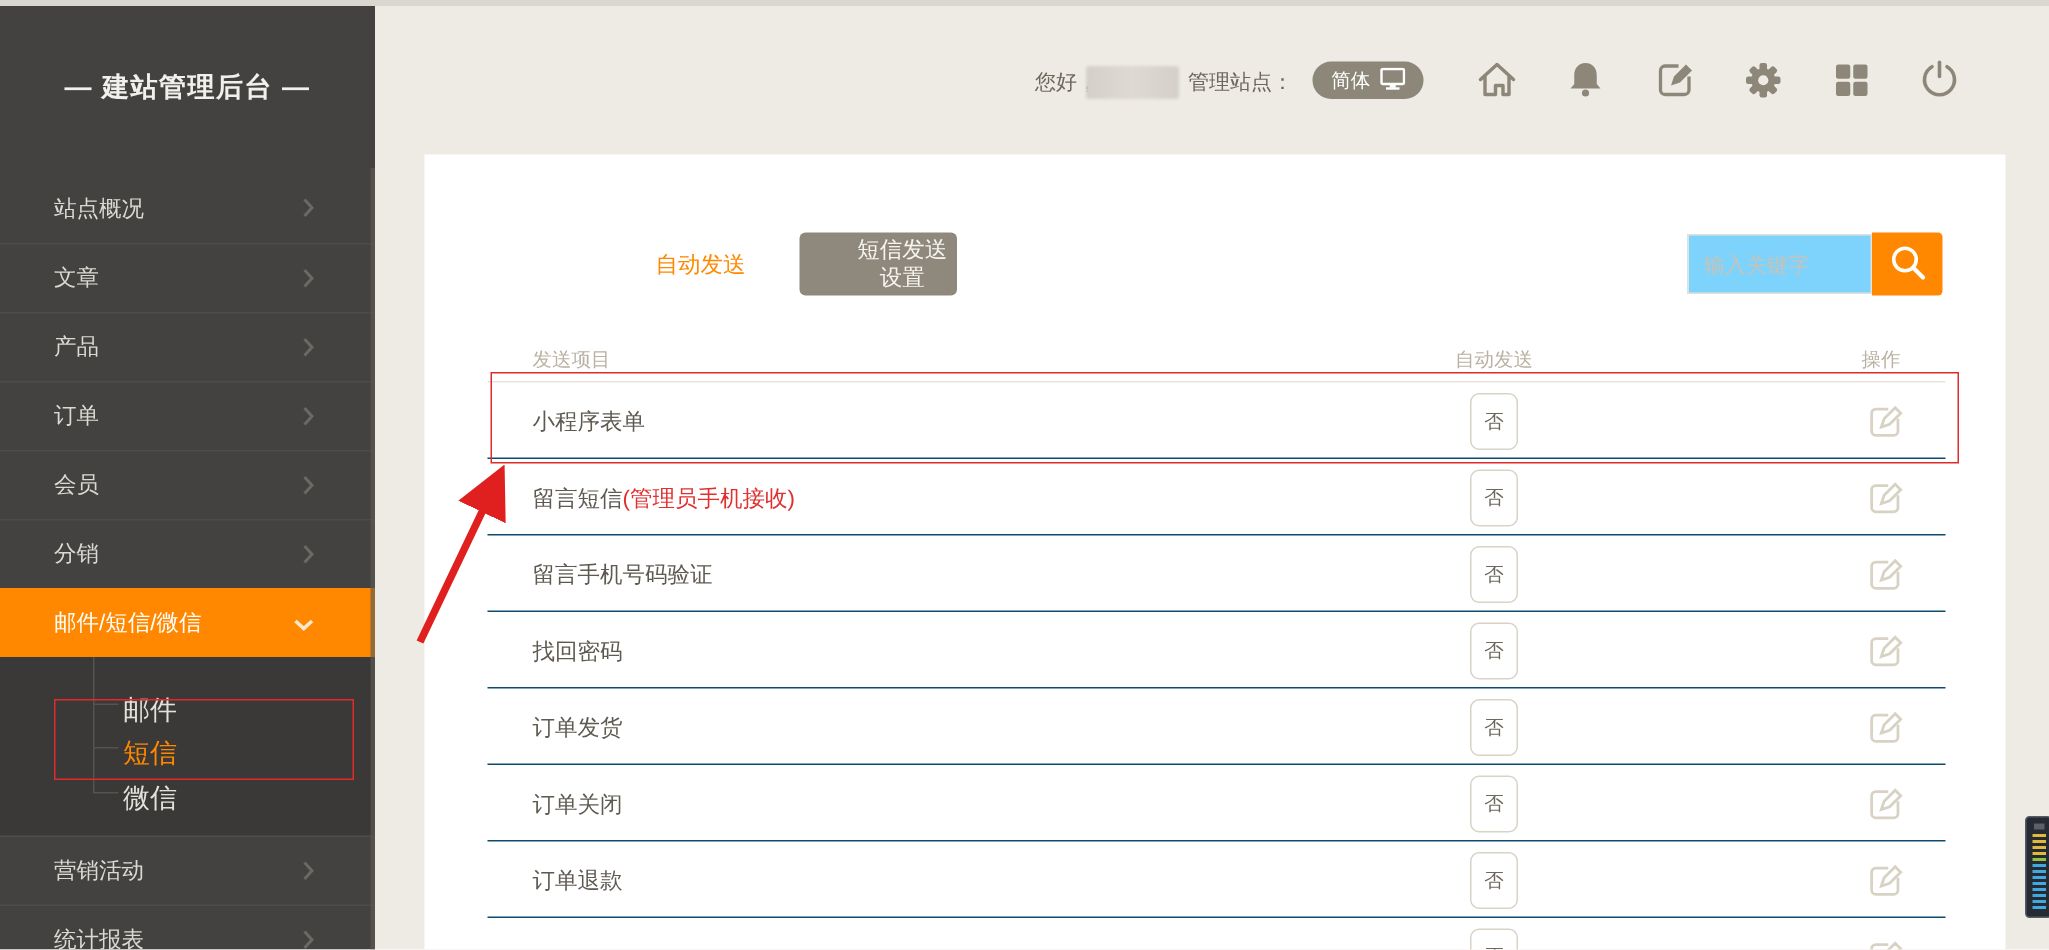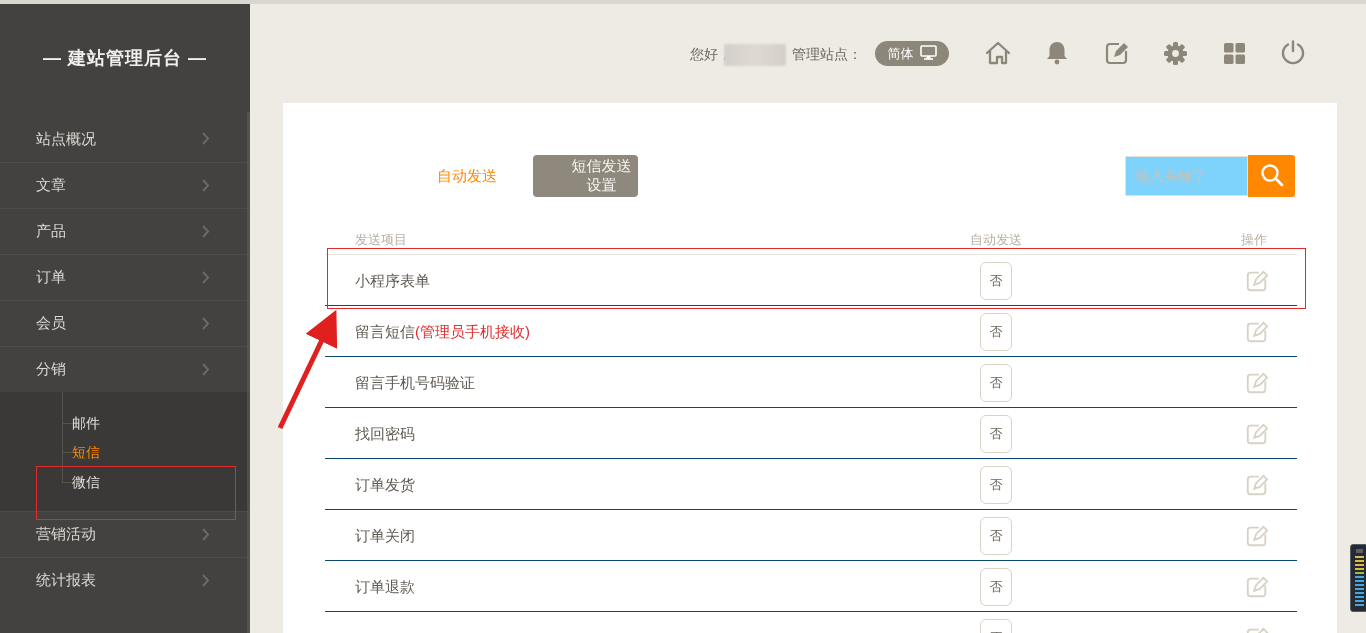--- a/index.html
+++ b/index.html
@@ -20,21 +20,21 @@
   .menu { position:absolute; top:116px; left:0; width:250px; }
   .menu-item {
     height:46px; border-top:1px solid #4d4c49; position:relative;
     display:flex; align-items:center; padding-left:36px;
     color:#dcd9d3; font-size:15px; cursor:pointer;
   }
   .menu-item:first-child { border-top:none; }
   .menu-item .chev { position:absolute; right:40px; top:15px; }
   .menu-item.active { background:#ff8800; color:#ffffff; border-top-color:#ff8800; }
   .submenu { height:119px; background:#3a3937; position:relative; }
-  .sub-item { position:absolute; left:72px; font-size:14px; color:#e4e1db; cursor:pointer; }
+  .sub-item { position:absolute; left:82px; font-size:18px; color:#e4e1db; cursor:pointer; }
   .sub-item.active { color:#ff8800; }
   .tree-v { position:absolute; left:62px; top:0; width:1px; height:90px; background:#55534c; }
   .tree-h { position:absolute; left:62px; width:17px; height:1px; background:#55534c; }
   .side-scroll { position:absolute; right:0; top:112px; width:3px; height:521px; background:#5c5b55; opacity:.65; }
 
   
   .hdr-text { position:absolute; top:46px; font-size:14px; color:#6d675c; z-index:6; }
   .blur-name { position:absolute; left:724px; top:44px; width:62px; height:22px; border-radius:2px;
     background:linear-gradient(90deg,#d4d0c9,#dedad3,#d4d0c9); filter:blur(1px); z-index:6; }
   .lang-pill { position:absolute; left:875px; top:41px; width:74px; height:25px; border-radius:13px;
@@ -122,20 +122,26 @@
       <span class="chev"><svg width="9" height="15">
             <polyline points="2,2 7,7.5 2,13" fill="none" stroke="#6a6963" stroke-width="2"></polyline>
           </svg></span>
     </div>
     <div class="menu-item">
       <span>分销</span>
       <span class="chev"><svg width="9" height="15">
             <polyline points="2,2 7,7.5 2,13" fill="none" stroke="#6a6963" stroke-width="2"></polyline>
           </svg></span>
     </div>
+    <div class="menu-item active">
+      <span>邮件/短信/微信</span>
+      <span class="chev"><svg width="15" height="9">
+            <polyline points="2,2 7.5,7 13,2" fill="none" stroke="#ffe9cf" stroke-width="2.4"></polyline>
+          </svg></span>
+    </div>
 
     <div class="submenu">
       <div class="tree-v"></div>
       <div class="tree-h" style="top:31px;"></div>
       <div class="tree-h" style="top:60px;"></div>
       <div class="tree-h" style="top:90px;"></div>
       <div class="sub-item" style="top:23px;">邮件</div>
       <div class="sub-item active" style="top:52px;">短信</div>
       <div class="sub-item" style="top:82px;">微信</div>
     </div>

